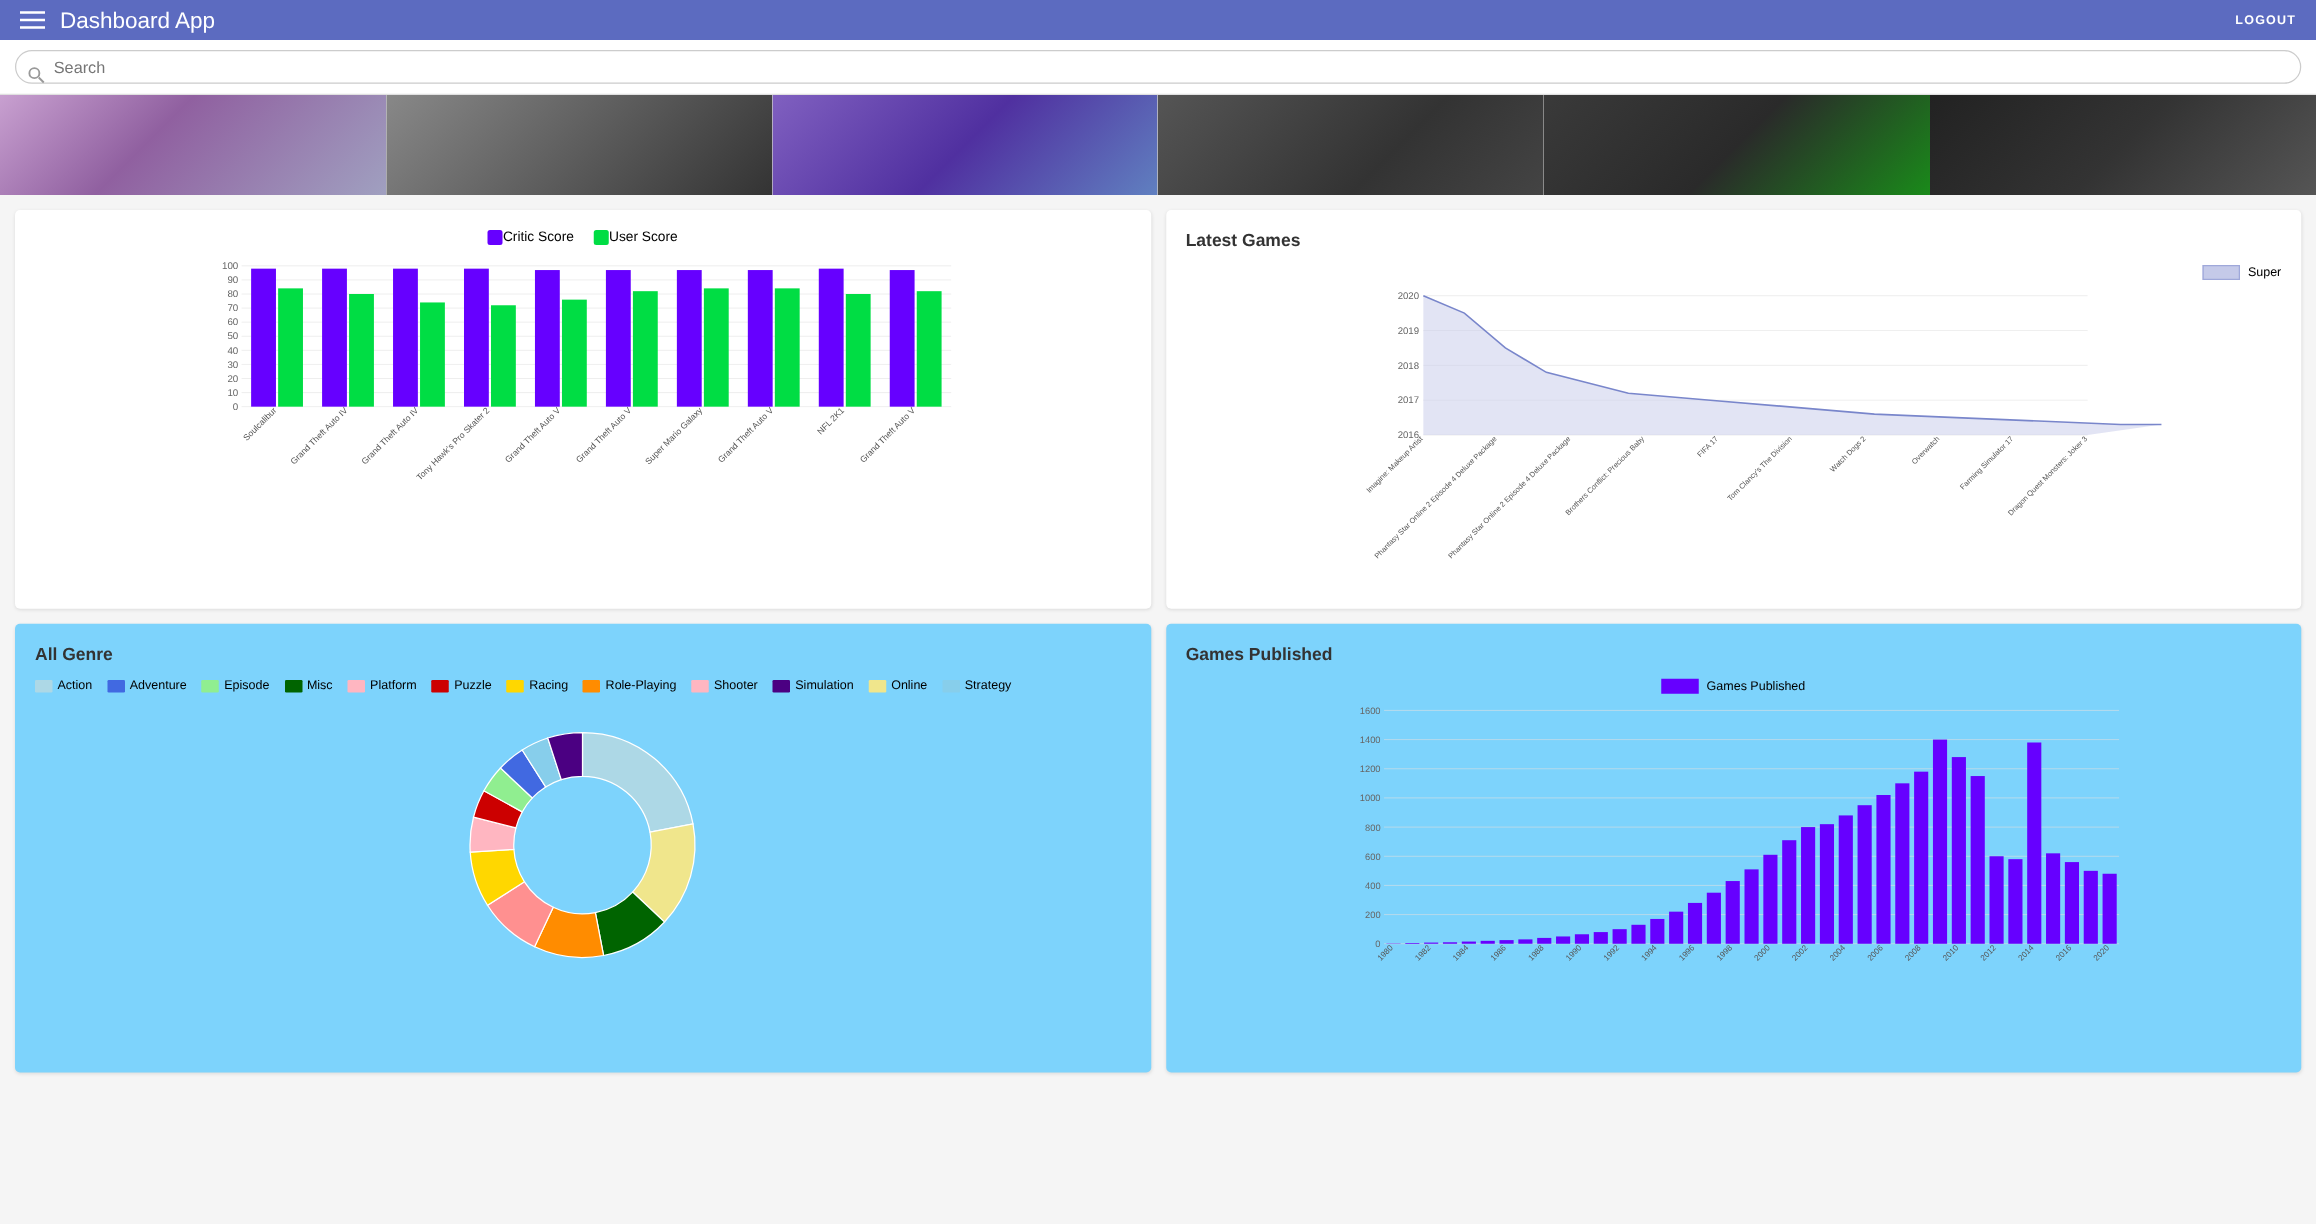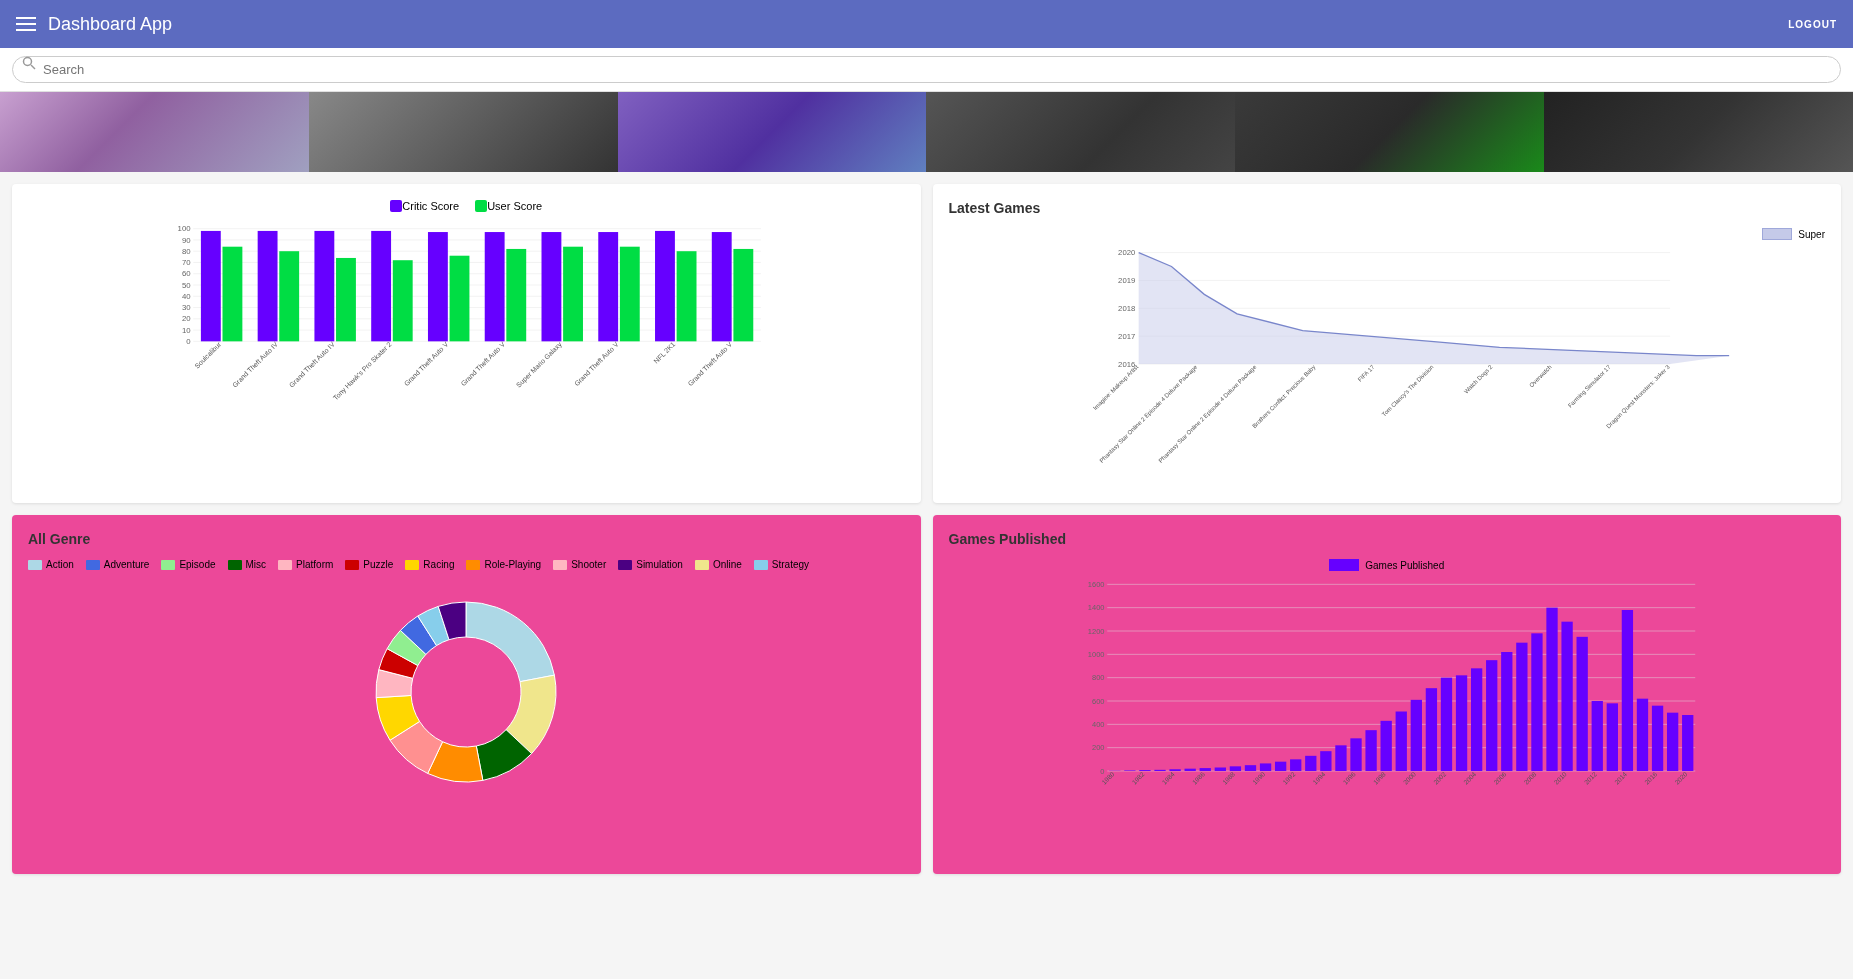--- a/index.html
+++ b/index.html
@@ -6,21 +6,21 @@
     body { font-family: Arial, sans-serif; background: #f5f5f5; font-size: 12px; }
 
     
     .header {
       background: #5c6bc0;
       color: white;
       display: flex;
       align-items: center;
       justify-content: space-between;
       padding: 0 16px;
-      height: 48px;
+      height: 32px;
     }
     .header-left { display: flex; align-items: center; gap: 12px; }
     .header-title { font-size: 18px; font-weight: 500; }
     .hamburger { cursor: pointer; display: flex; flex-direction: column; gap: 4px; }
     .hamburger span { display: block; width: 20px; height: 2px; background: white; }
     .logout-btn { font-size: 10px; font-weight: bold; cursor: pointer; letter-spacing: 1px; }
 
     
     .search-bar {
       background: white;
@@ -31,21 +31,21 @@
       border-bottom: 1px solid #e0e0e0;
     }
     .search-bar input {
       border: 1px solid #ccc;
       border-radius: 16px;
       padding: 5px 14px;
       width: 100%;
       font-size: 13px;
       outline: none;
     }
-    .search-icon-wrap { position: relative; width: 100%; display: flex; align-items: flex-start; }
+    .search-icon-wrap { position: relative; width: 100%; display: flex; align-items: flex-end; }
     .search-icon-wrap svg { position: absolute; left: 10px; }
     .search-bar input { padding-left: 30px; }
 
     
     .console-carousel {
       display: flex;
       height: 80px;
       overflow: hidden;
     }
     .console-item {
@@ -112,21 +112,21 @@
     .genre-dot { width: 14px; height: 10px; border-radius: 1px; }
     .donut-container { display: flex; justify-content: center; }
 
     .bottom-row {
       display: grid;
       grid-template-columns: 1fr 1fr;
       gap: 12px;
       padding: 0 12px 12px 12px;
     }
     .bottom-card {
-      background: #ec4899;
+      background: #7dd3fc;
       border-radius: 4px;
       box-shadow: 0 1px 3px rgba(0,0,0,0.1);
       padding: 16px;
       min-height: 320px;
     }
   </style>
 </head>
 <body>
 
 <div class="header">

